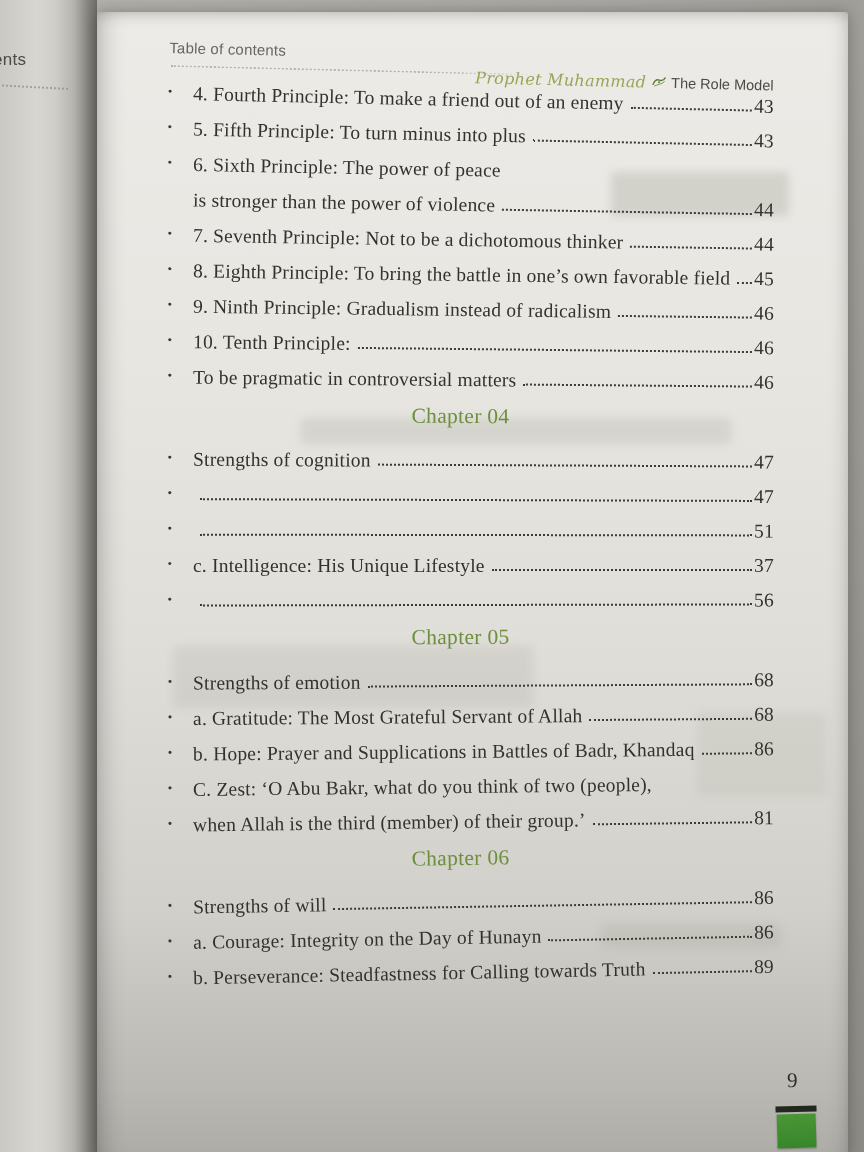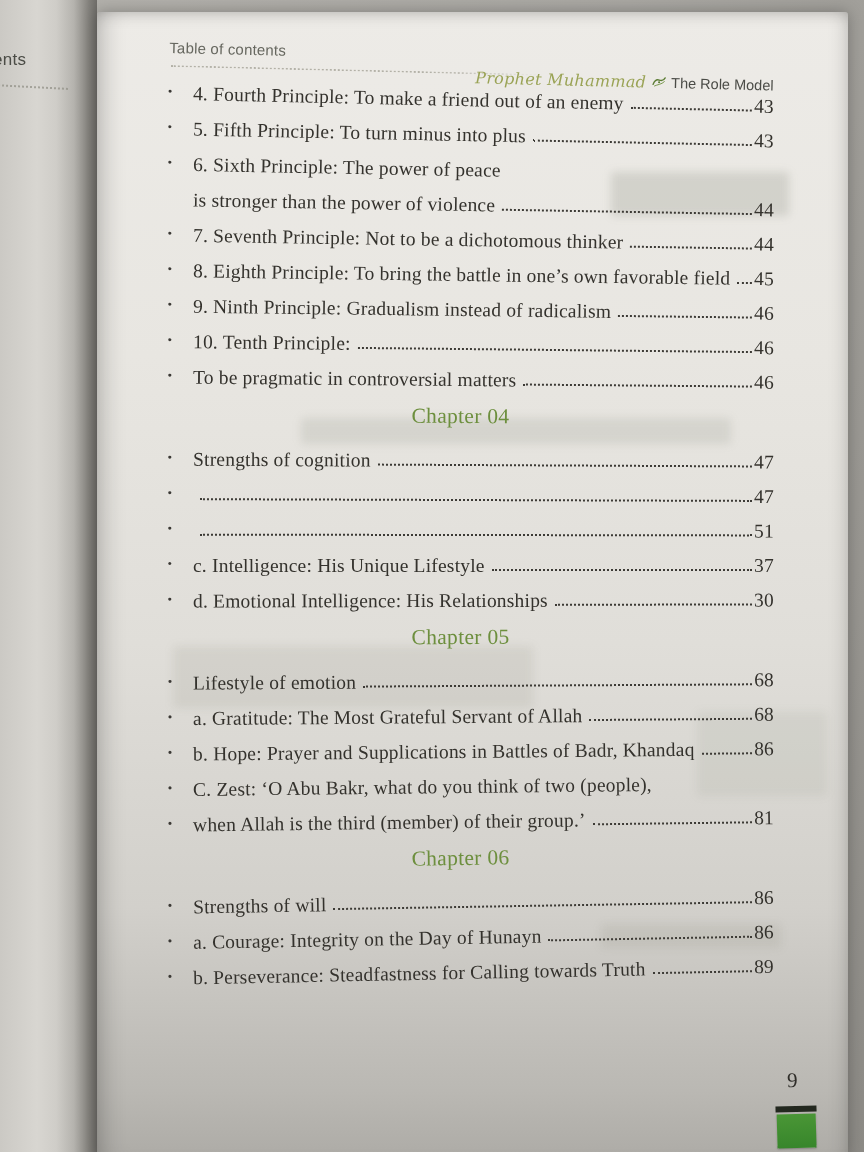--- a/index.html
+++ b/index.html
@@ -166,28 +166,27 @@
     <span class="epage">51</span>
   </div>
           <div class="toc-line rot" style="transform: rotate(-0.01deg);">
     <span class="bullet">•</span>
     <span class="etext">c. Intelligence: His Unique Lifestyle</span>
     <span class="leader"></span>
     <span class="epage">37</span>
   </div>
           <div class="toc-line rot" style="transform: rotate(-0.11deg);">
     <span class="bullet">•</span>
-    <span class="etext">d. Emotional Intelligence: His Relationships</span>
-    <span class="leader"></span>
-    <span class="epage">30</span>
+    <span class="leader"></span>
+    <span class="epage">56</span>
   </div>
           <div class="chapter-heading rot" style="transform: rotate(-0.21deg);">Chapter 05</div>
           <div class="toc-line rot" style="transform: rotate(-0.33deg);">
     <span class="bullet">•</span>
-    <span class="etext">Lifestyle of emotion</span>
+    <span class="etext">Strengths of emotion</span>
     <span class="leader"></span>
     <span class="epage">68</span>
   </div>
           <div class="toc-line rot" style="transform: rotate(-0.43deg);">
     <span class="bullet">•</span>
     <span class="etext">a. Gratitude: The Most Grateful Servant of Allah</span>
     <span class="leader"></span>
     <span class="epage">68</span>
   </div>
           <div class="toc-line rot" style="transform: rotate(-0.53deg);">

